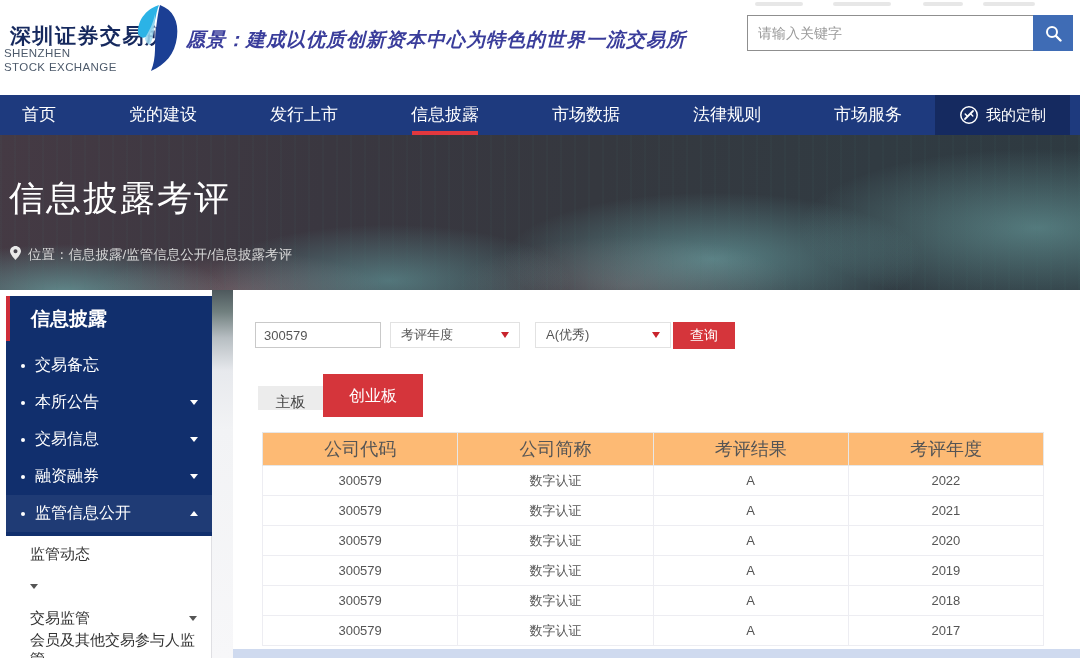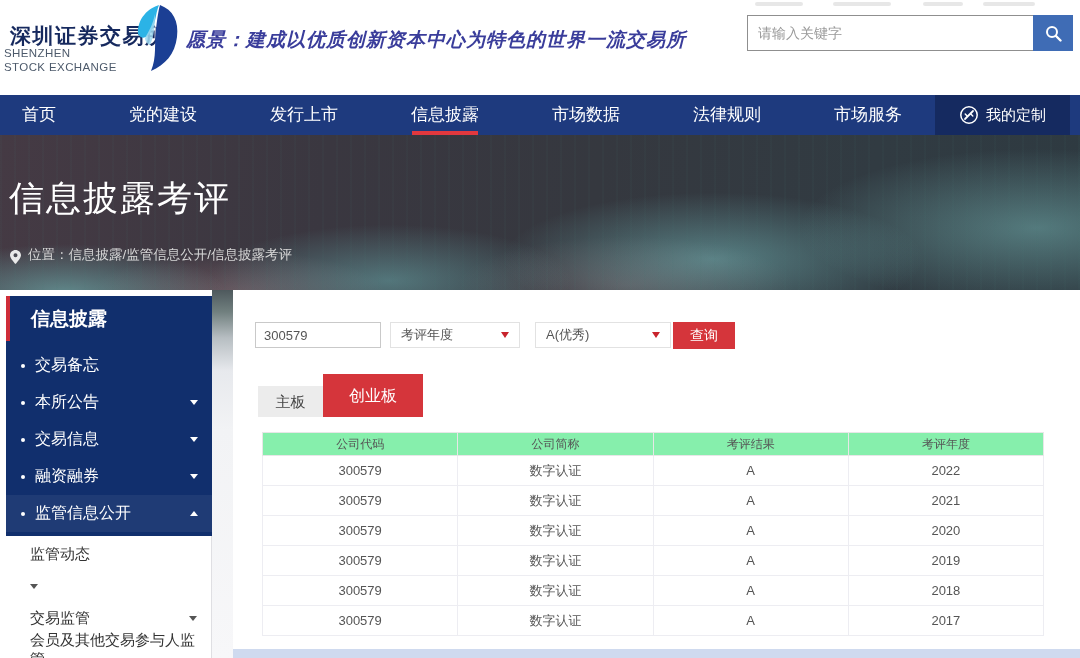--- a/index.html
+++ b/index.html
@@ -31,21 +31,21 @@
       repeating-linear-gradient(90deg, rgba(70,120,115,0.06) 0 2px, transparent 2px 14px),
       radial-gradient(230px 70px at 6% 102%, rgba(126,214,210,0.50), transparent 70%),
       radial-gradient(260px 80px at 36% 94%, rgba(120,205,205,0.42), transparent 70%),
       radial-gradient(300px 95px at 66% 80%, rgba(130,212,212,0.45), transparent 70%),
       radial-gradient(330px 110px at 96% 60%, rgba(140,218,215,0.40), transparent 72%),
       radial-gradient(210px 60px at 22% 102%, rgba(215,160,165,0.28), transparent 70%),
       radial-gradient(240px 70px at 58% 97%, rgba(210,150,155,0.22), transparent 70%),
       linear-gradient(97deg, #453a44 0%, #3a3740 30%, #35383f 55%, #313b42 80%, #2e3a41 100%);
   }
   .hero-title { position:absolute; left:9px; top:40px; font-size:35px; font-weight:500; color:#fff; letter-spacing:2px; }
-  .breadcrumb { position:absolute; left:10px; top:111px; display:flex; align-items:flex-end; gap:7px; color:#d8d8d8; font-size:13.5px; cursor:pointer; }
+  .breadcrumb { position:absolute; left:10px; top:111px; display:flex; align-items:flex-start; gap:7px; color:#d8d8d8; font-size:13.5px; cursor:pointer; }
 
   
   .gap-shade { position:absolute; left:212px; top:290px; width:21px; height:368px;
     background:linear-gradient(180deg,#4e595d 0%, #71807f 6%, #b7bec2 13%, #e7e9ed 22%, #f2f3f5 38%, #f7f7f9 100%); }
 
   
   .sidebar { position:absolute; left:6px; top:296px; width:206px; }
   .side-head { position:relative; height:45px; background:#112f6d; }
   .side-head .redbar { position:absolute; left:0; top:0; width:4px; height:45px; background:#cf2d39; }
   .side-head .t { display:block; padding-left:25px; line-height:45px; font-size:19px; font-weight:bold; color:#fff; }
@@ -63,24 +63,24 @@
 
   
   .main-panel { position:absolute; left:233px; top:290px; width:847px; height:368px; background:#fff; }
   .code-input { position:absolute; left:22px; top:32px; width:126px; height:26px; border:1px solid #c9c9c9; padding:0 8px; font-size:13px; color:#555; outline:none; font-family:"Liberation Sans",sans-serif; }
   .select-box { position:absolute; top:32px; height:26px; border:1px solid #e2e2e2; background:#fff; display:flex; align-items:center; justify-content:space-between; padding:0 10px; font-size:13px; color:#555; cursor:pointer; }
   .select-year { left:157px; width:130px; }
   .select-result { left:302px; width:136px; }
   .tri-dn-r { width:0; height:0; border-left:4.5px solid transparent; border-right:4.5px solid transparent; border-top:6px solid #c8232c; }
   .query-btn { position:absolute; left:440px; top:32px; width:62px; height:27px; background:#d5353b; color:#fff; font-size:14px; border:none; cursor:pointer; font-family:"Liberation Sans",sans-serif; }
   .tab { position:absolute; text-align:center; cursor:pointer; }
-  .tab-main { left:25px; top:96px; width:65px; height:31px; line-height:31px; background:#ececec; color:#444; font-size:15px; }
+  .tab-main { left:25px; top:96px; width:65px; height:24px; line-height:31px; background:#ececec; color:#444; font-size:15px; }
   .tab-chinext { left:90px; top:84px; width:100px; height:43px; line-height:43px; background:#d5353b; color:#fff; font-size:16px; }
   .results { position:absolute; left:29px; top:142px; width:782px; border-collapse:collapse; table-layout:fixed; }
-  .results th { height:23px; background:#86efac; border:1px solid #e7e7e7; font-size:12px; font-weight:normal; color:#555; }
+  .results th { height:33px; background:#fdba74; border:1px solid #e7e7e7; font-size:18px; font-weight:normal; color:#555; }
   .results td { height:30px; background:#fff; border:1px solid #ededf2; font-size:13px; color:#555; text-align:center; }
   .footer-strip { position:absolute; left:0; bottom:0; width:847px; height:9px; background:#cfdaef; }
 </style>
 </head>
 <body>
 
 <div class="canvas">
 
   <header class="site-header">
     <div class="top-utility">

